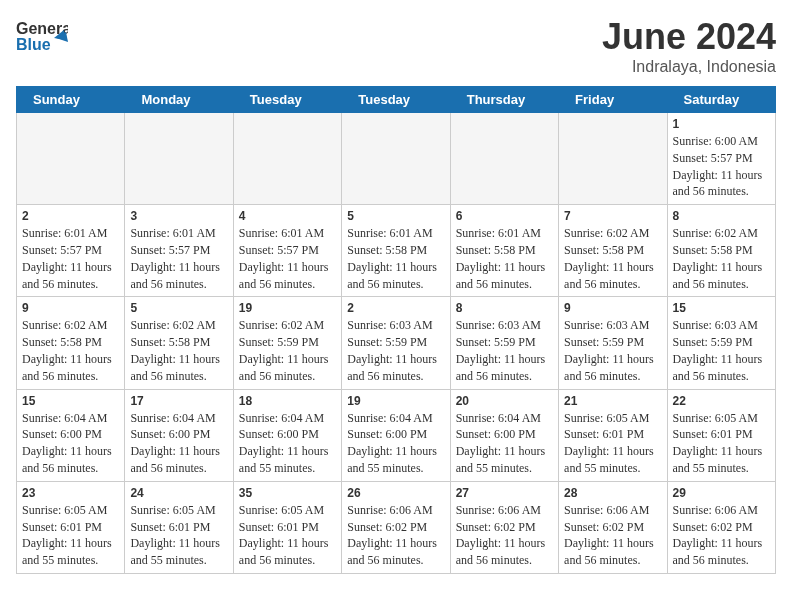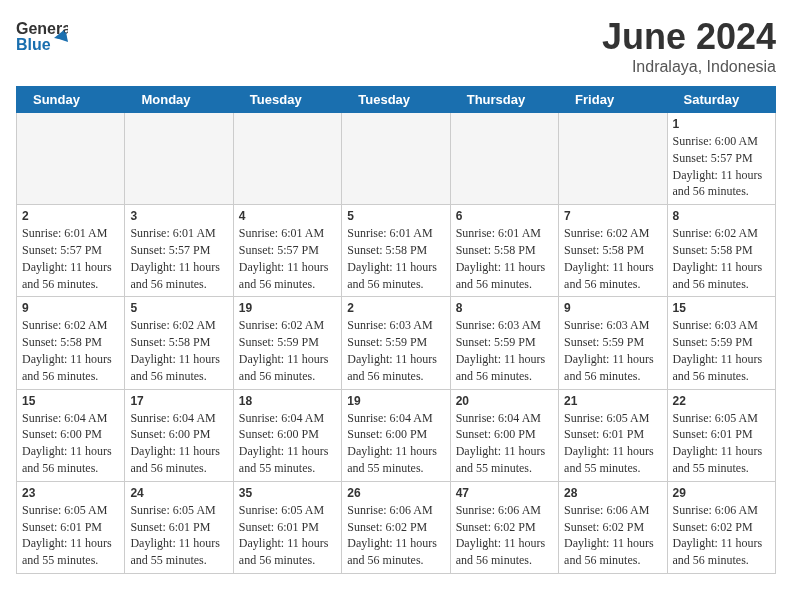--- a/index.html
+++ b/index.html
@@ -304,21 +304,21 @@
 and 56 minutes.</div>
         </td>
         <td>
           <span class="day-num">26</span>
           <div class="day-info" style="white-space: pre-line;">Sunrise: 6:06 AM
 Sunset: 6:02 PM
 Daylight: 11 hours
 and 56 minutes.</div>
         </td>
         <td>
-          <span class="day-num">47</span>
+          <span class="day-num">27</span>
           <div class="day-info" style="white-space: pre-line;">Sunrise: 6:06 AM
 Sunset: 6:02 PM
 Daylight: 11 hours
 and 56 minutes.</div>
         </td>
         <td>
           <span class="day-num">28</span>
           <div class="day-info" style="white-space: pre-line;">Sunrise: 6:06 AM
 Sunset: 6:02 PM
 Daylight: 11 hours

